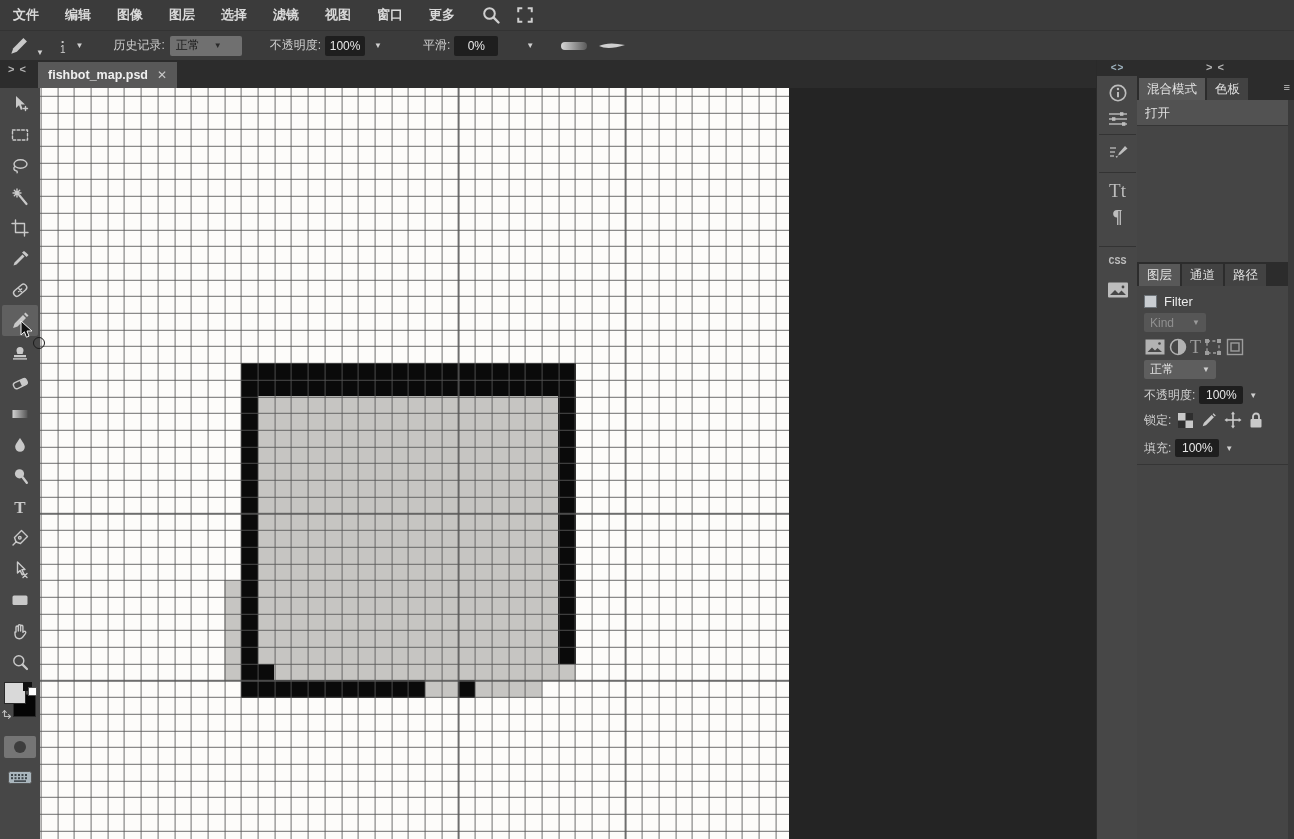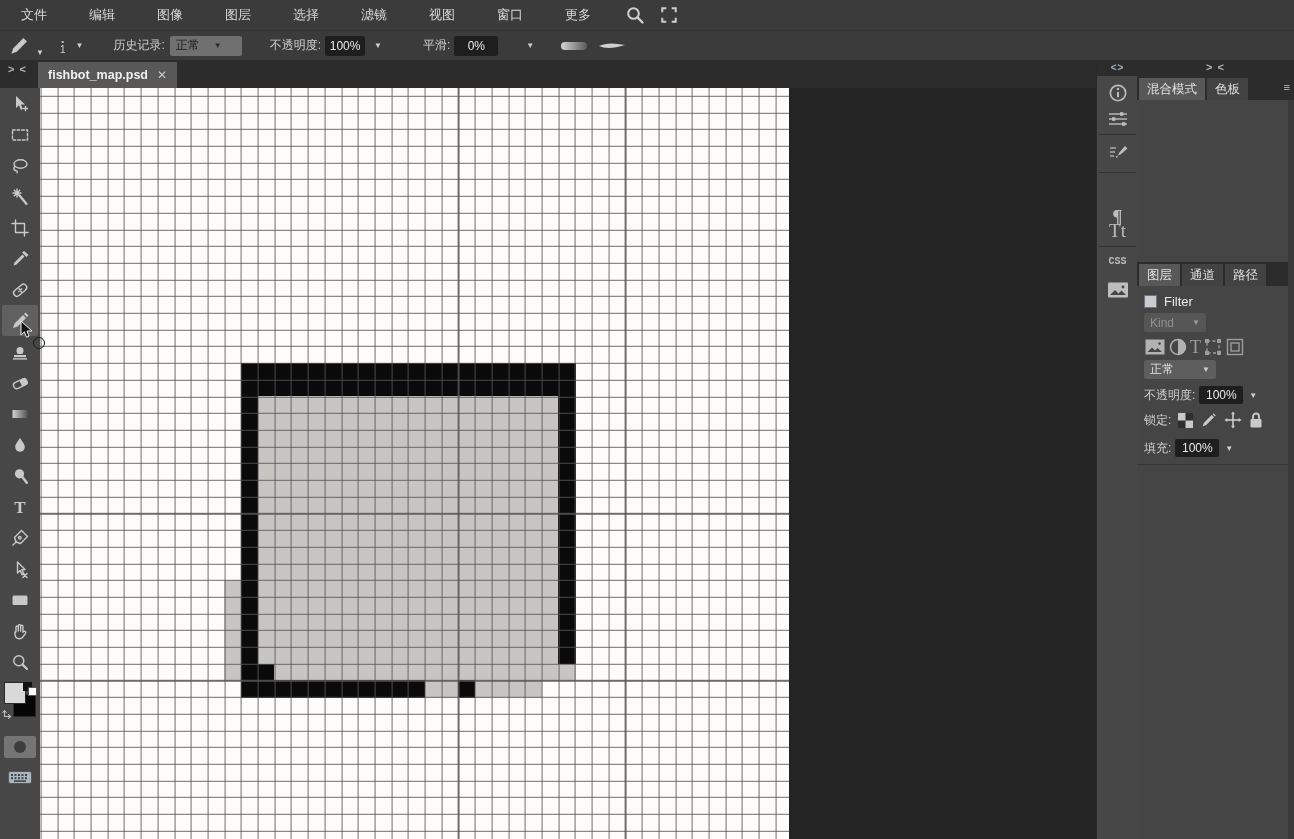--- a/index.html
+++ b/index.html
@@ -4,21 +4,21 @@
 <style>
   * { margin:0; padding:0; box-sizing:border-box; }
   html,body { background:#242424; }
   body { font-family:"Liberation Sans","DejaVu Sans",sans-serif; }
   #app { position:relative; width:1294px; height:839px; overflow:hidden; background:#242424; color:#d4d4d4; font-size:12px; }
   .abs { position:absolute; }
   svg { display:block; }
 
   
   #menubar { left:0; top:0; width:1294px; height:30px; background:#3b3b3b; display:flex; align-items:center; }
-  .menu-item { padding:0 21px; height:30px; line-height:30px; font-size:13px; color:#d9d9d9; cursor:default; }
+  .menu-item { padding:0 13px; height:30px; line-height:30px; font-size:13px; color:#d9d9d9; cursor:default;font-weight:bold; }
   .menu-icon-btn { width:30px; height:30px; display:flex; align-items:center; justify-content:center; }
 
   #optionsbar { left:0; top:30px; width:1294px; height:30px; background:#3b3b3b; border-top:1px solid #333; display:flex; align-items:center; }
   .opt-label { color:#cfcfcf; font-size:12px; }
   .opt-select { height:20px; background:#707070; color:#1a1a1a; display:flex; align-items:center; padding:0 6px; border-radius:2px; font-size:12px; }
   .opt-select .dd { margin-left:14px; font-size:8px; color:#2a2a2a; }
   .opt-input { height:20px; background:#1e1e1e; color:#e8e8e8; display:flex; align-items:center; justify-content:center; font-size:12px; border-radius:2px; }
   .dd-btn { font-size:8px; color:#cfcfcf; padding:0 4px; }
 
   
@@ -778,21 +778,21 @@
       <svg width="22" height="22" viewBox="0 0 22 22">
           <g stroke="#bdbdbd" stroke-width="1.3">
             <line x1="3" y1="6" x2="9" y2="6"></line>
             <line x1="3" y1="10" x2="8" y2="10"></line>
             <line x1="3" y1="14" x2="7" y2="14"></line>
           </g>
           <path d="M10 16l2-5 6-7 2.5 2.5-7 6-5 2z" fill="#bdbdbd"></path>
         </svg>
     </div>
     <div class="strip-div" style="top:112px"></div>
-    <div class="strip-icon strip-txt" style="top:120px; font-family:'Liberation Serif',serif; font-size:19px;margin-top:40px;">Tt</div>
+    <div class="strip-icon strip-txt" style="top:120px; font-family:'Liberation Serif',serif; font-size:19px;">Tt</div>
     <div class="strip-icon strip-txt" style="top:146px; font-family:'Liberation Serif',serif; font-size:19px; font-weight:bold;">¶</div>
     <div class="strip-div" style="top:186px"></div>
     <div class="strip-icon strip-txt" style="top:196px; font-family:'Liberation Mono',monospace; font-size:10px; font-weight:bold;">CSS</div>
     <div class="strip-icon" style="top:220px">
       <svg width="24" height="20" viewBox="0 0 24 20">
           <rect x="2" y="2.5" width="20" height="15" rx="1" fill="#bdbdbd"></rect>
           <path d="M4 15l5-5 3.5 3.5 3-3 4.5 4.5z" fill="#474747"></path>
           <circle cx="17" cy="7" r="1.4" fill="#474747"></circle>
         </svg>
     </div>
@@ -800,20 +800,24 @@
 
   <div id="rightpanel" class="abs">
     <div id="panel-collapse">&gt; &lt;</div>
 
     <div class="ptabs" style="top:16px">
       <div class="ptab active" style="margin-left:2px">混合模式</div>
       <div class="ptab">色板</div>
       <div class="panel-menu">≡</div>
     </div>
 
+    <div id="history-body">
+      <div id="history-open">打开</div>
+      <div id="panel-gap"></div>
+    </div>
 
     <div class="ptabs" style="top:202px">
       <div class="ptab active" style="margin-left:2px">图层</div>
       <div class="ptab">通道</div>
       <div class="ptab">路径</div>
     </div>
 
     <div id="layers-body">
       <div class="lrow" id="filter-row">
         <div id="filter-check"></div>

